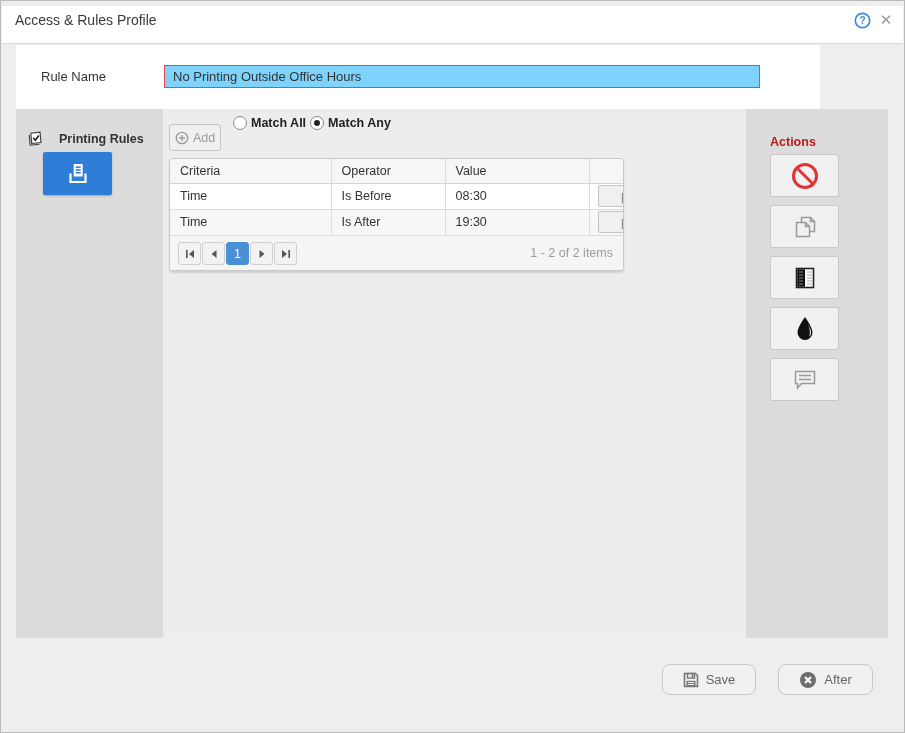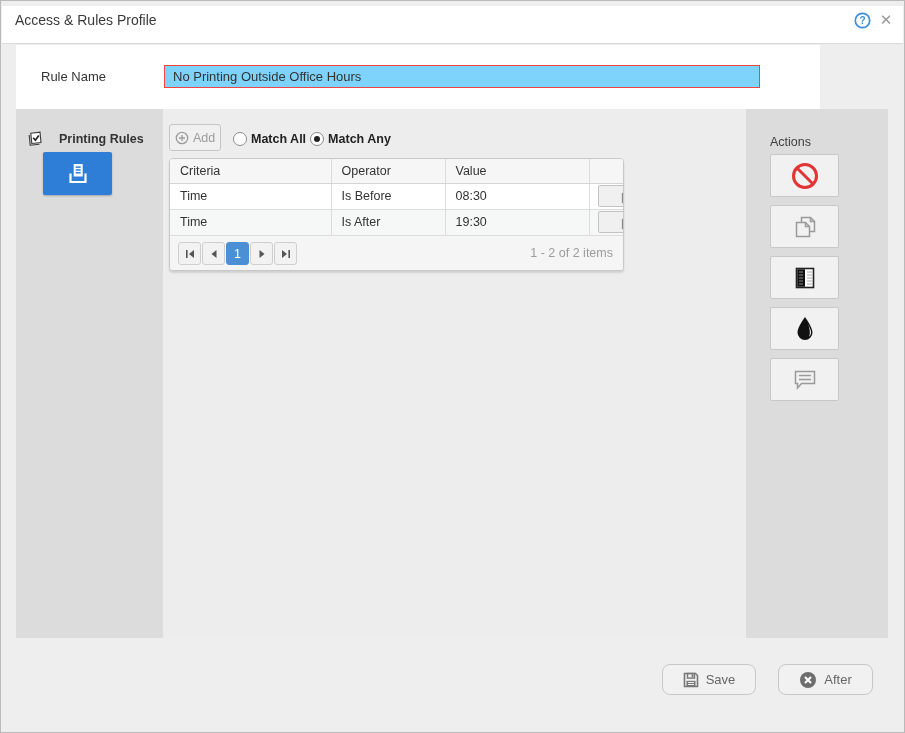--- a/index.html
+++ b/index.html
@@ -16,21 +16,21 @@
   .rule-label { position:absolute; left:25px; top:0; line-height:64px; font-size:13px; color:#333; }
   .rule-input { position:absolute; left:148px; top:20px; width:596px; height:23px; border:1px solid #ef4444; font-family:"Liberation Sans",sans-serif; font-size:13px; color:#333; padding:0 8px; background:#7dd3fc; }
 
   .sidebar { position:absolute; left:15px; top:108px; width:147px; height:529px; background:#dcdcdd; }
   .pr-row { position:absolute; left:11px; top:22px; display:flex; align-items:center; gap:16px; }
   .pr-label { font-size:12.5px; font-weight:bold; color:#333; }
   .blue-btn { position:absolute; left:27px; top:43px; width:69px; height:43px; background:#2e7dd6; border:none; border-radius:2px; box-shadow:0 1px 2px rgba(0,0,0,.25); display:flex; align-items:center; justify-content:center; cursor:pointer; }
 
   .middle { position:absolute; left:162px; top:108px; width:583px; height:529px; background:#ededed; }
   .add-btn { position:absolute; left:6px; top:15px; width:52px; height:27px; border:1px solid #c5c5c5; border-radius:3px; background:#f0f0f0; color:#9b9b9b; font-size:12.5px; display:flex; align-items:center; justify-content:center; gap:4px; font-family:"Liberation Sans",sans-serif; }
-  .radio-row { position:absolute; left:70px; top:22px; height:15px; display:flex; align-items:center; }
+  .radio-row { position:absolute; left:70px; top:6px; height:15px; display:flex; align-items:center; }
   .radio { width:14px; height:14px; border:1px solid #8a8a8a; border-radius:50%; background:#fff; position:relative; }
   .radio.checked::after { content:""; position:absolute; left:3px; top:3px; width:6px; height:6px; border-radius:50%; background:#222; }
   .radio-label { font-size:12.5px; font-weight:bold; color:#222; margin-left:4px; }
   .radio-label.first { margin-right:4px; }
 
   .grid { position:absolute; left:6px; top:49px; width:455px; background:#fff; border:1px solid #c8c8c8; border-radius:4px; box-shadow:0 2px 2px rgba(0,0,0,.12); overflow:hidden; }
   table { border-collapse:collapse; width:100%; table-layout:fixed; }
   col.c1{width:161px;} col.c2{width:114px;} col.c3{width:144px;} col.c4{width:146px;}
   thead th { height:24px; background:#f6f6f6; font-size:12.5px; font-weight:normal; color:#333; text-align:left; padding:0 0 0 10px; border-bottom:1px solid #d5d5d5; }
   thead th:not(:last-child){ border-right:1px solid #dcdcdc; }
@@ -42,21 +42,21 @@
   .cell-btn { display:inline-block; width:61px; height:22px; border:1px solid #c3c3c3; border-radius:2px; background:#f0f0f0; vertical-align:middle; text-align:center; line-height:20px; margin-right:2px; cursor:pointer; }
   .cell-btn svg { vertical-align:middle; }
 
   .pager { height:35px; background:#f5f5f5; border-top:1px solid #dcdcdc; position:relative; }
   .pager-btns { position:absolute; left:8px; top:6px; display:flex; gap:1px; }
   .pg-btn { width:23px; height:23px; border:1px solid #cfcfcf; background:#f2f2f2; border-radius:3px; display:flex; align-items:center; justify-content:center; cursor:pointer; }
   .pg-num { width:23px; height:23px; border:1px solid #4b8fd4; background:#4b8fd4; color:#fff; border-radius:3px; font-size:12.5px; display:flex; align-items:center; justify-content:center; cursor:pointer; }
   .pager-summary { position:absolute; right:10px; top:0; line-height:35px; font-size:12.5px; color:#9c9c9c; }
 
   .right-panel { position:absolute; left:745px; top:108px; width:142px; height:529px; background:#dcdcdd; }
-  .actions-title { position:absolute; left:24px; top:26px; font-size:12.5px; font-weight:normal; color:#404040; }
+  .actions-title { position:absolute; left:24px; top:26px; font-size:12.5px; font-weight:bold; color:#b91c1c; }
   .action-btn { position:absolute; left:24px; width:69px; height:43px; background:#f1f1f1; border:1px solid #c8c8c8; border-radius:2px; display:flex; align-items:center; justify-content:center; cursor:pointer; }
 
   .footer-btn { position:absolute; height:31px; background:#f1f1f1; border:1px solid #c8c8c8; border-radius:8px; font-size:13px; color:#666; display:flex; align-items:center; justify-content:center; gap:7px; font-family:"Liberation Sans",sans-serif; cursor:pointer; }
   #save-btn { left:661px; top:663px; width:94px; }
   #cancel-btn { left:777px; top:663px; width:95px; }
 </style>
 </head>
 <body>
 
 <div class="window">

